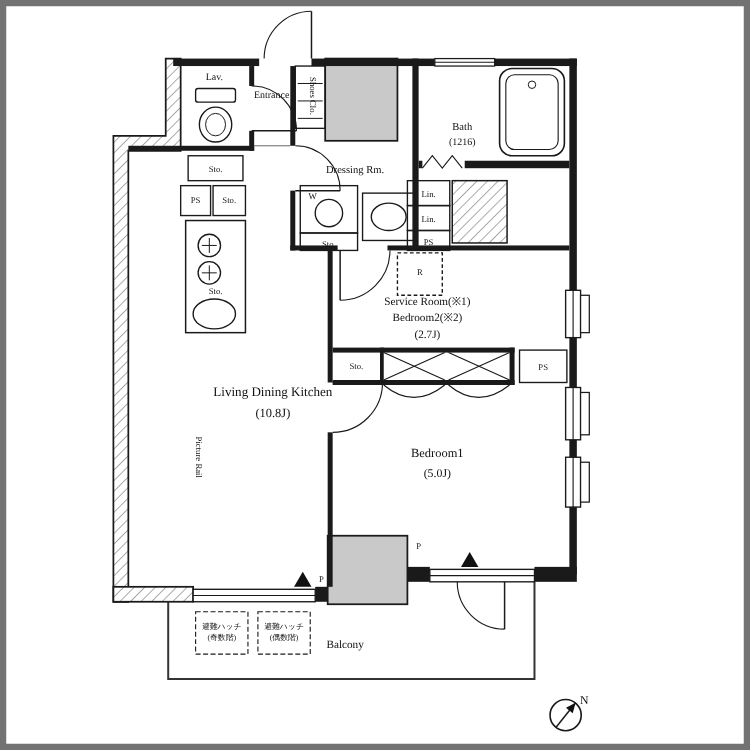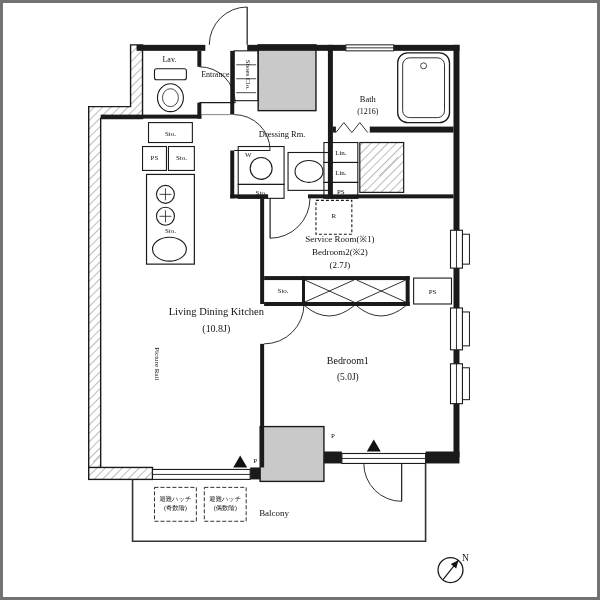--- a/index.html
+++ b/index.html
@@ -1,18 +1,18 @@
 <!DOCTYPE html>
 <html><head>
 <meta charset="utf-8">
 <style>
   html,body{margin:0;padding:0;background:#fff;}
   .canvas{
     position:relative;width:600px;height:600px;box-sizing:border-box;
-    border:3px solid #737373;background:#ffffff;
+    border:5px solid #737373;background:#ffffff;
     font-family:"Liberation Serif",serif;
   }
   svg text{
     fill:#111;text-anchor:middle;
     font-family:"Liberation Serif",serif;
   }
   .t105{font-size:10.5px}.t10{font-size:10px}.t95{font-size:9.5px}
   .t9{font-size:9px}.t85{font-size:8.5px}.t8{font-size:8px}
   .t7{font-size:7px}.t63{font-size:6.3px}
 </style>

